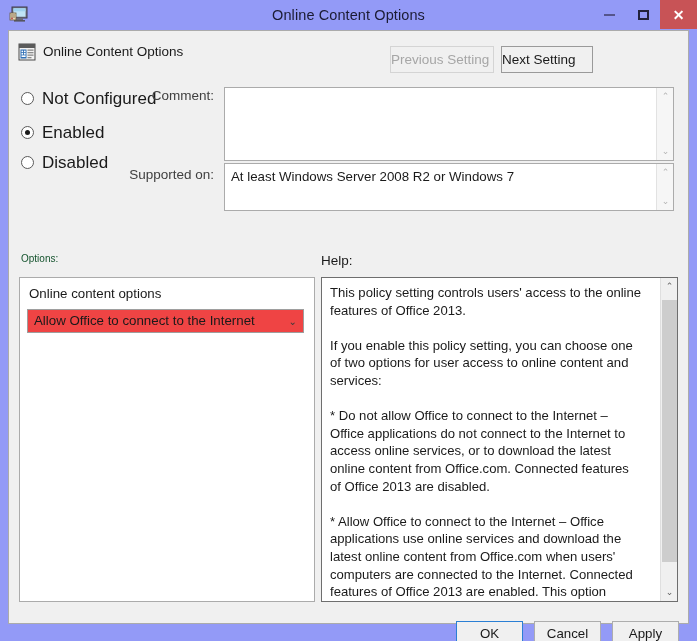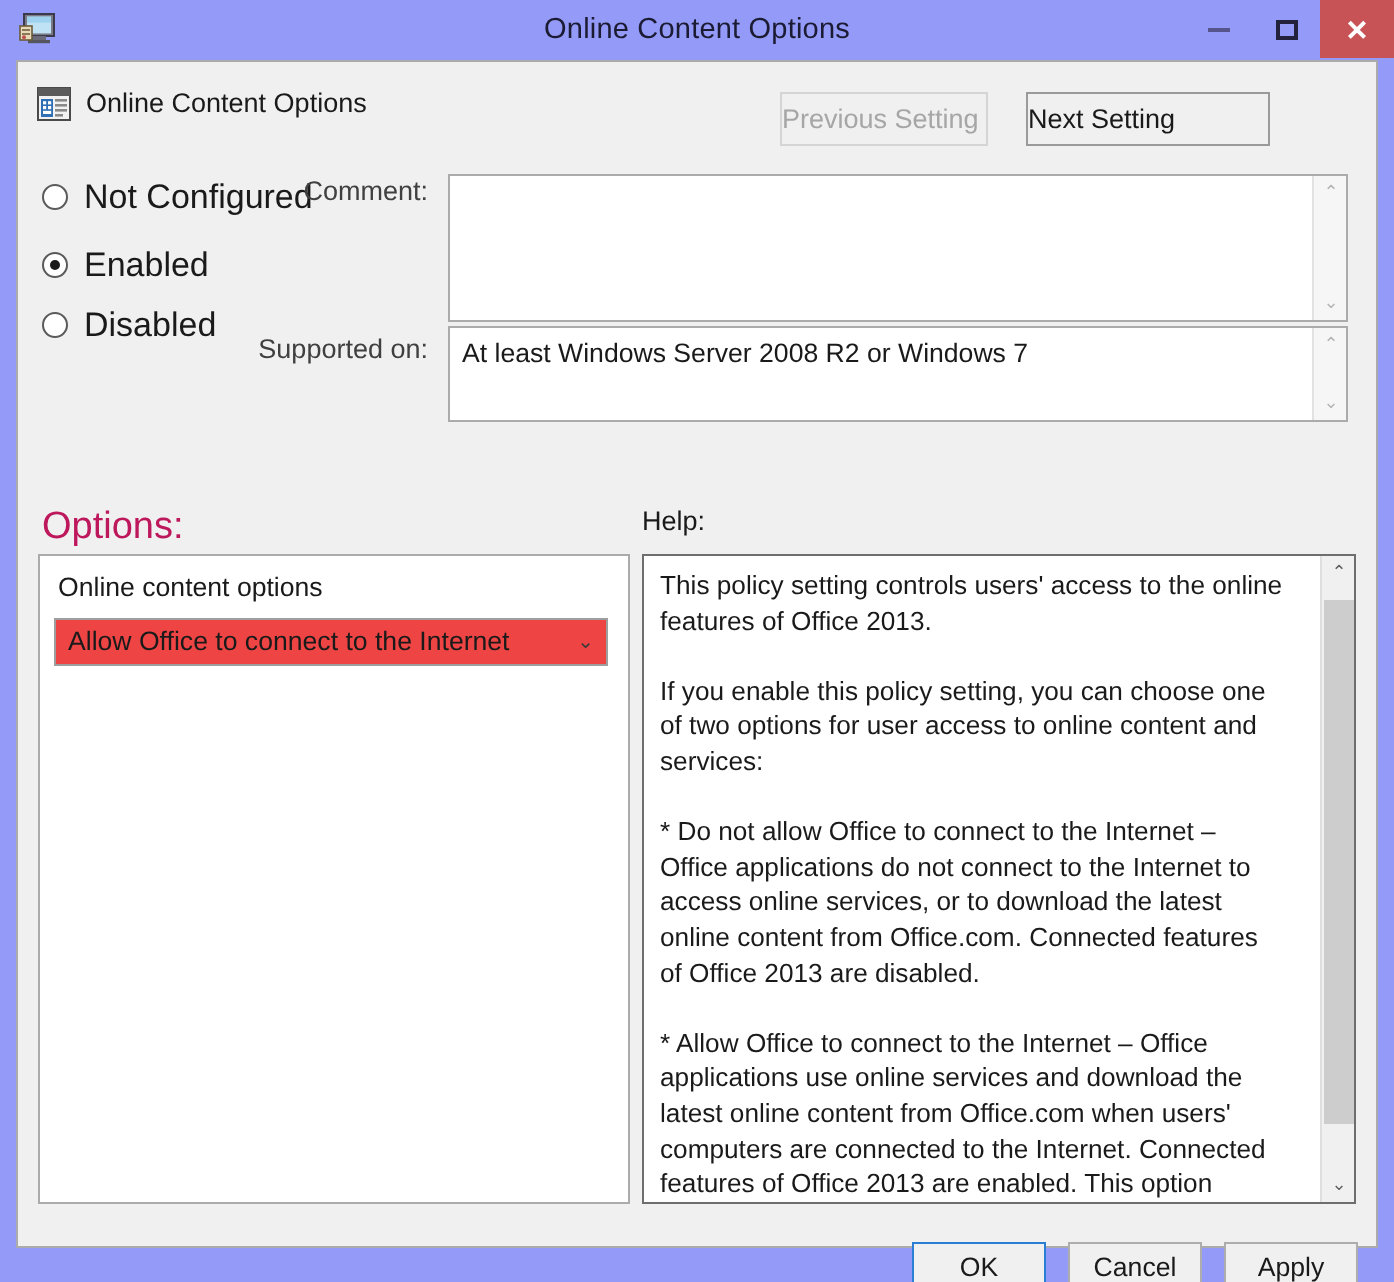--- a/index.html
+++ b/index.html
@@ -68,21 +68,21 @@
   }
   .topbtn {
     position: absolute; top: 15px; height: 27px;
     background: #F0F0F0; border: 1px solid #ADADAD;
     font-family: "Liberation Sans", sans-serif;
     font-size: 13.5px; color: #1a1a1a;
     line-height: 25px;
     cursor: default;
   }
   #btn-prev { left: 381px; width: 104px; color: #A6A6A6; border-color: #D4D4D4; }
-  #btn-next { left: 504px; width: 122px; border-color: #9a9a9a; background:#F0F0F0; }
+  #btn-next { left: 492px; width: 92px; border-color: #9a9a9a; background:#F0F0F0; }
 
   
   .radio-row { position: absolute; left: 12px; height: 18px; }
   #radio-notconf { top: 60px; }
   #radio-enabled { top: 94px; }
   #radio-disabled{ top: 124px; }
   .radio-circle {
     position: absolute; left: 0; top: 1px;
     width: 13px; height: 13px; border-radius: 50%;
     border: 1px solid #5a5a5a; background: #ffffff;
@@ -119,21 +119,21 @@
   }
   .vsb .arrow {
     position: absolute; left: 0; width: 17px; height: 17px;
     display: flex; align-items: center; justify-content: center;
     font-size: 9px; color: #B3B3B3; line-height: 1;
   }
   .vsb .arrow.up { top: 0; }
   .vsb .arrow.dn { bottom: 0; }
 
   
-  #lbl-options { position: absolute; left: 12px; top: 222px; font-size: 19px; color:#be185d; }
+  #lbl-options { position: absolute; left: 12px; top: 222px; font-size: 10px; color:#14532d; }
   #lbl-help    { position: absolute; left: 312px; top: 222px; font-size: 13.5px; color:#1a1a1a; }
 
   
   #options-panel {
     position: absolute; left: 10px; top: 246px;
     width: 296px; height: 325px;
     background: #ffffff; border: 1px solid #ABABAB;
   }
   #opt-group-label {
     position: absolute; left: 9px; top: 8px;

